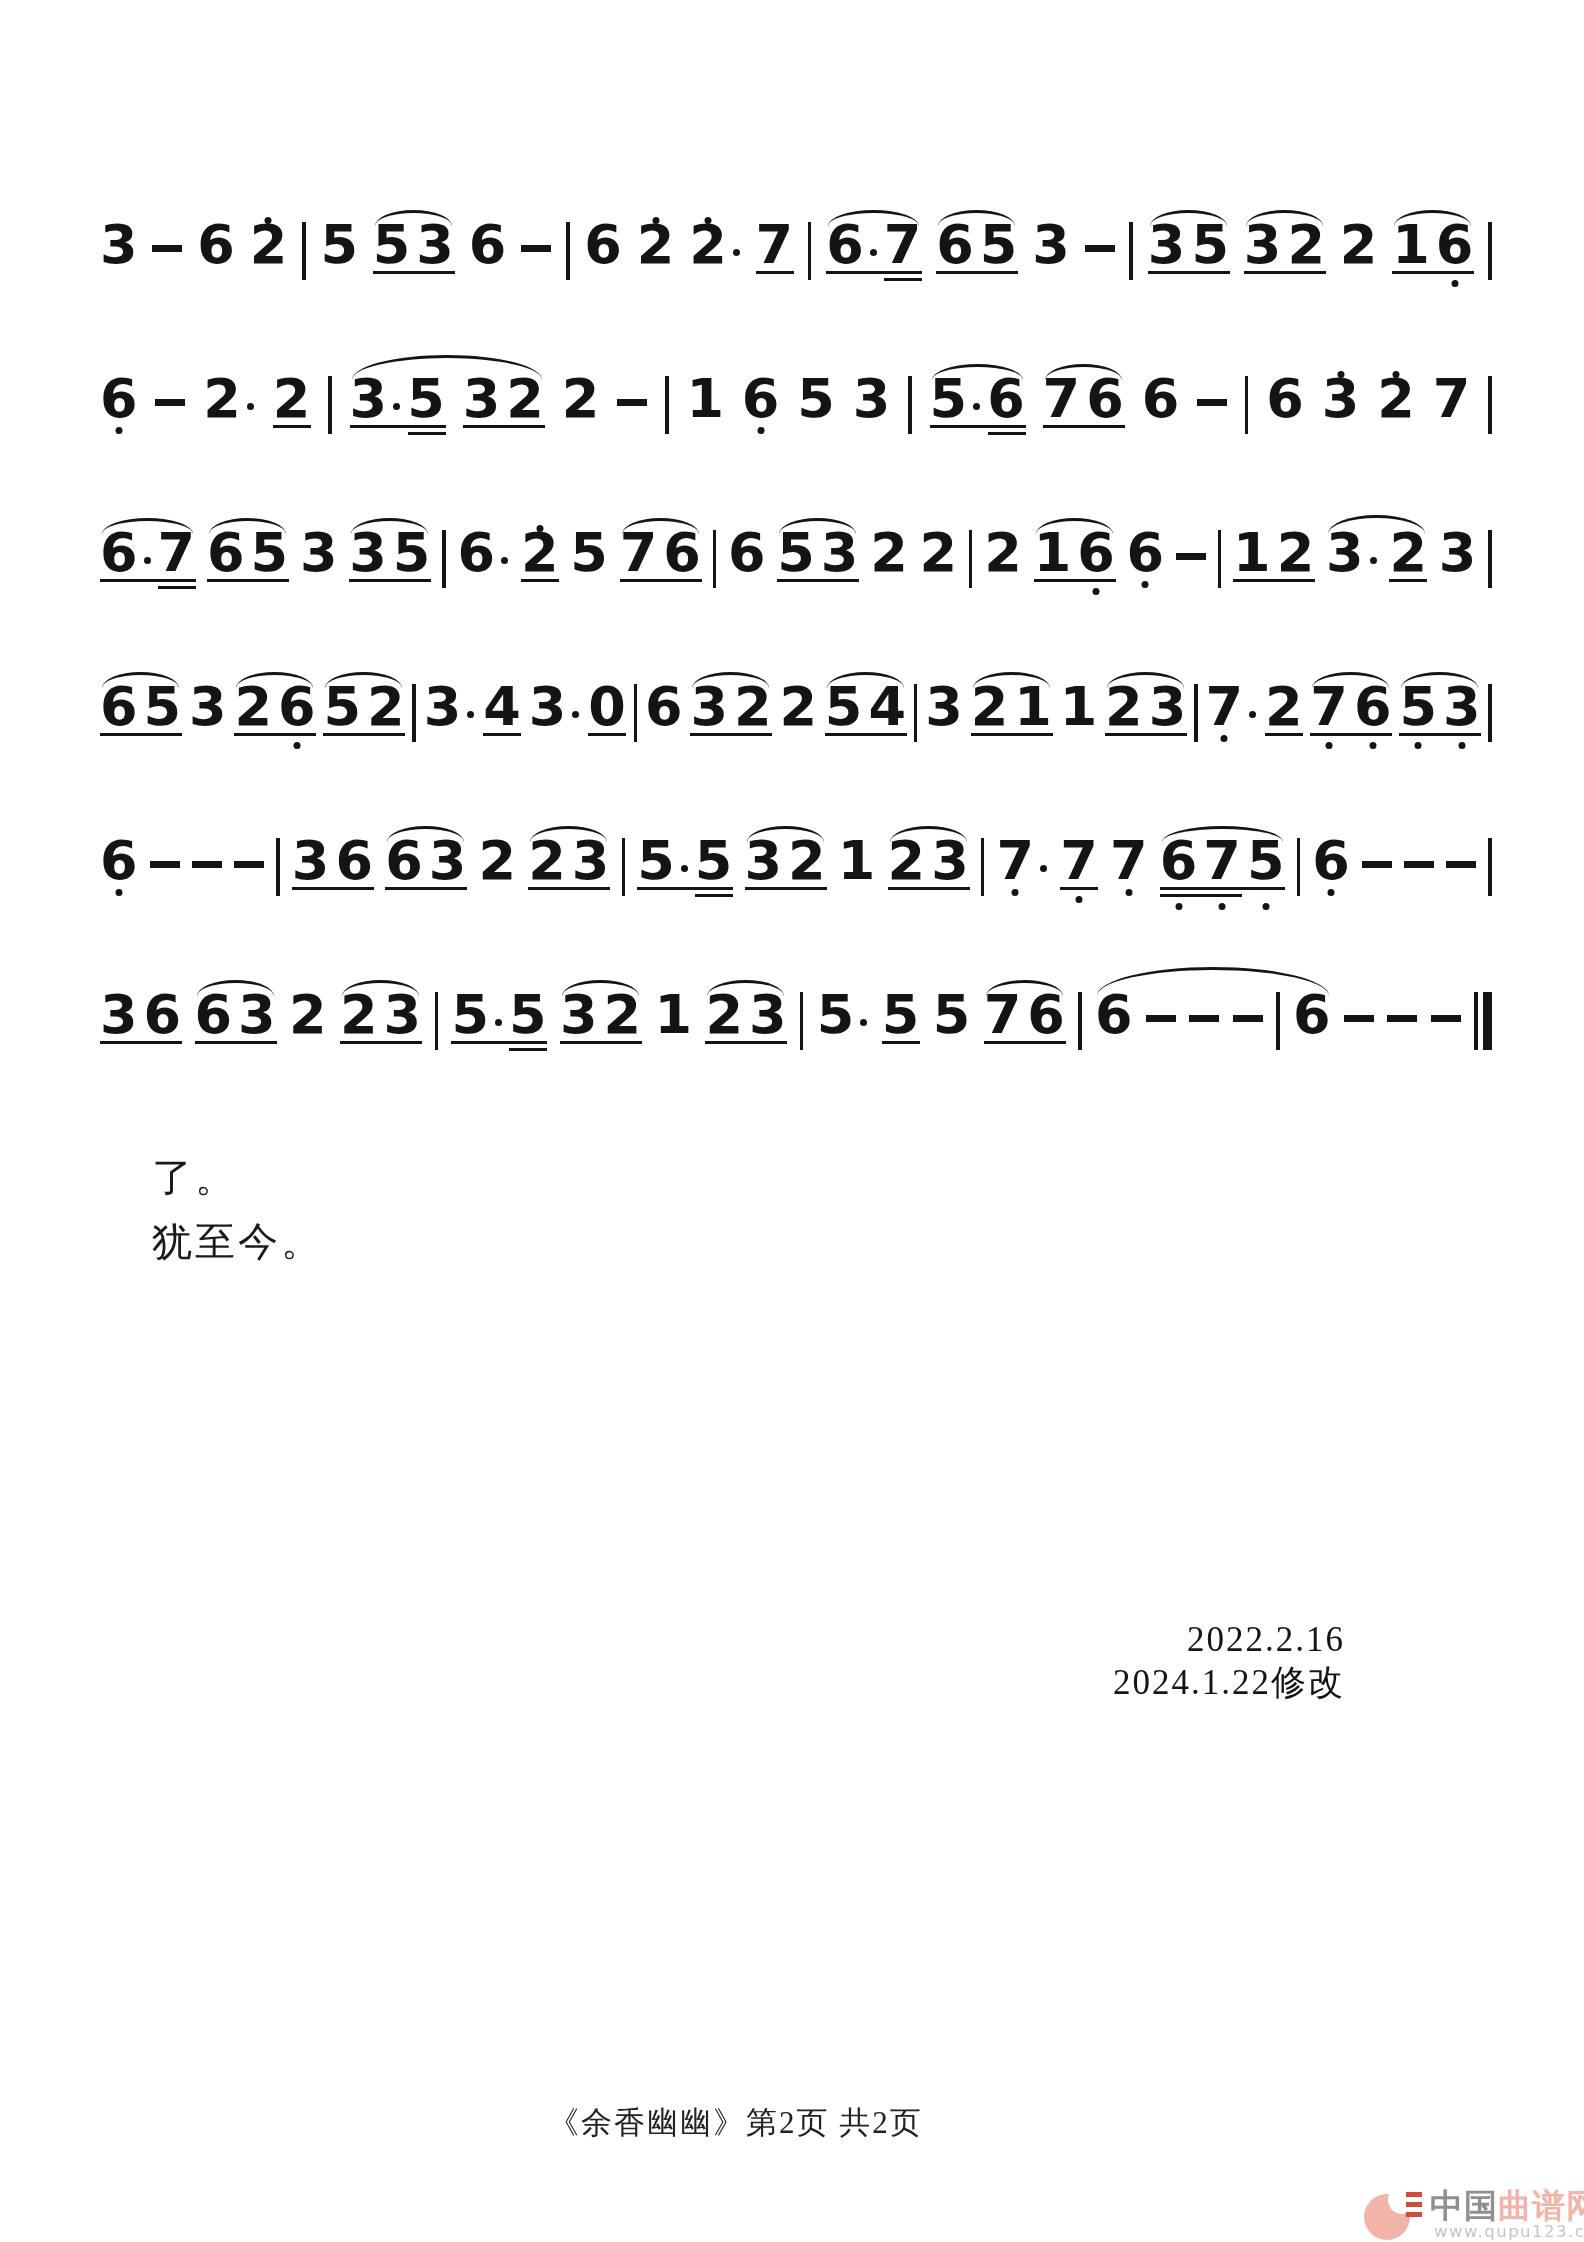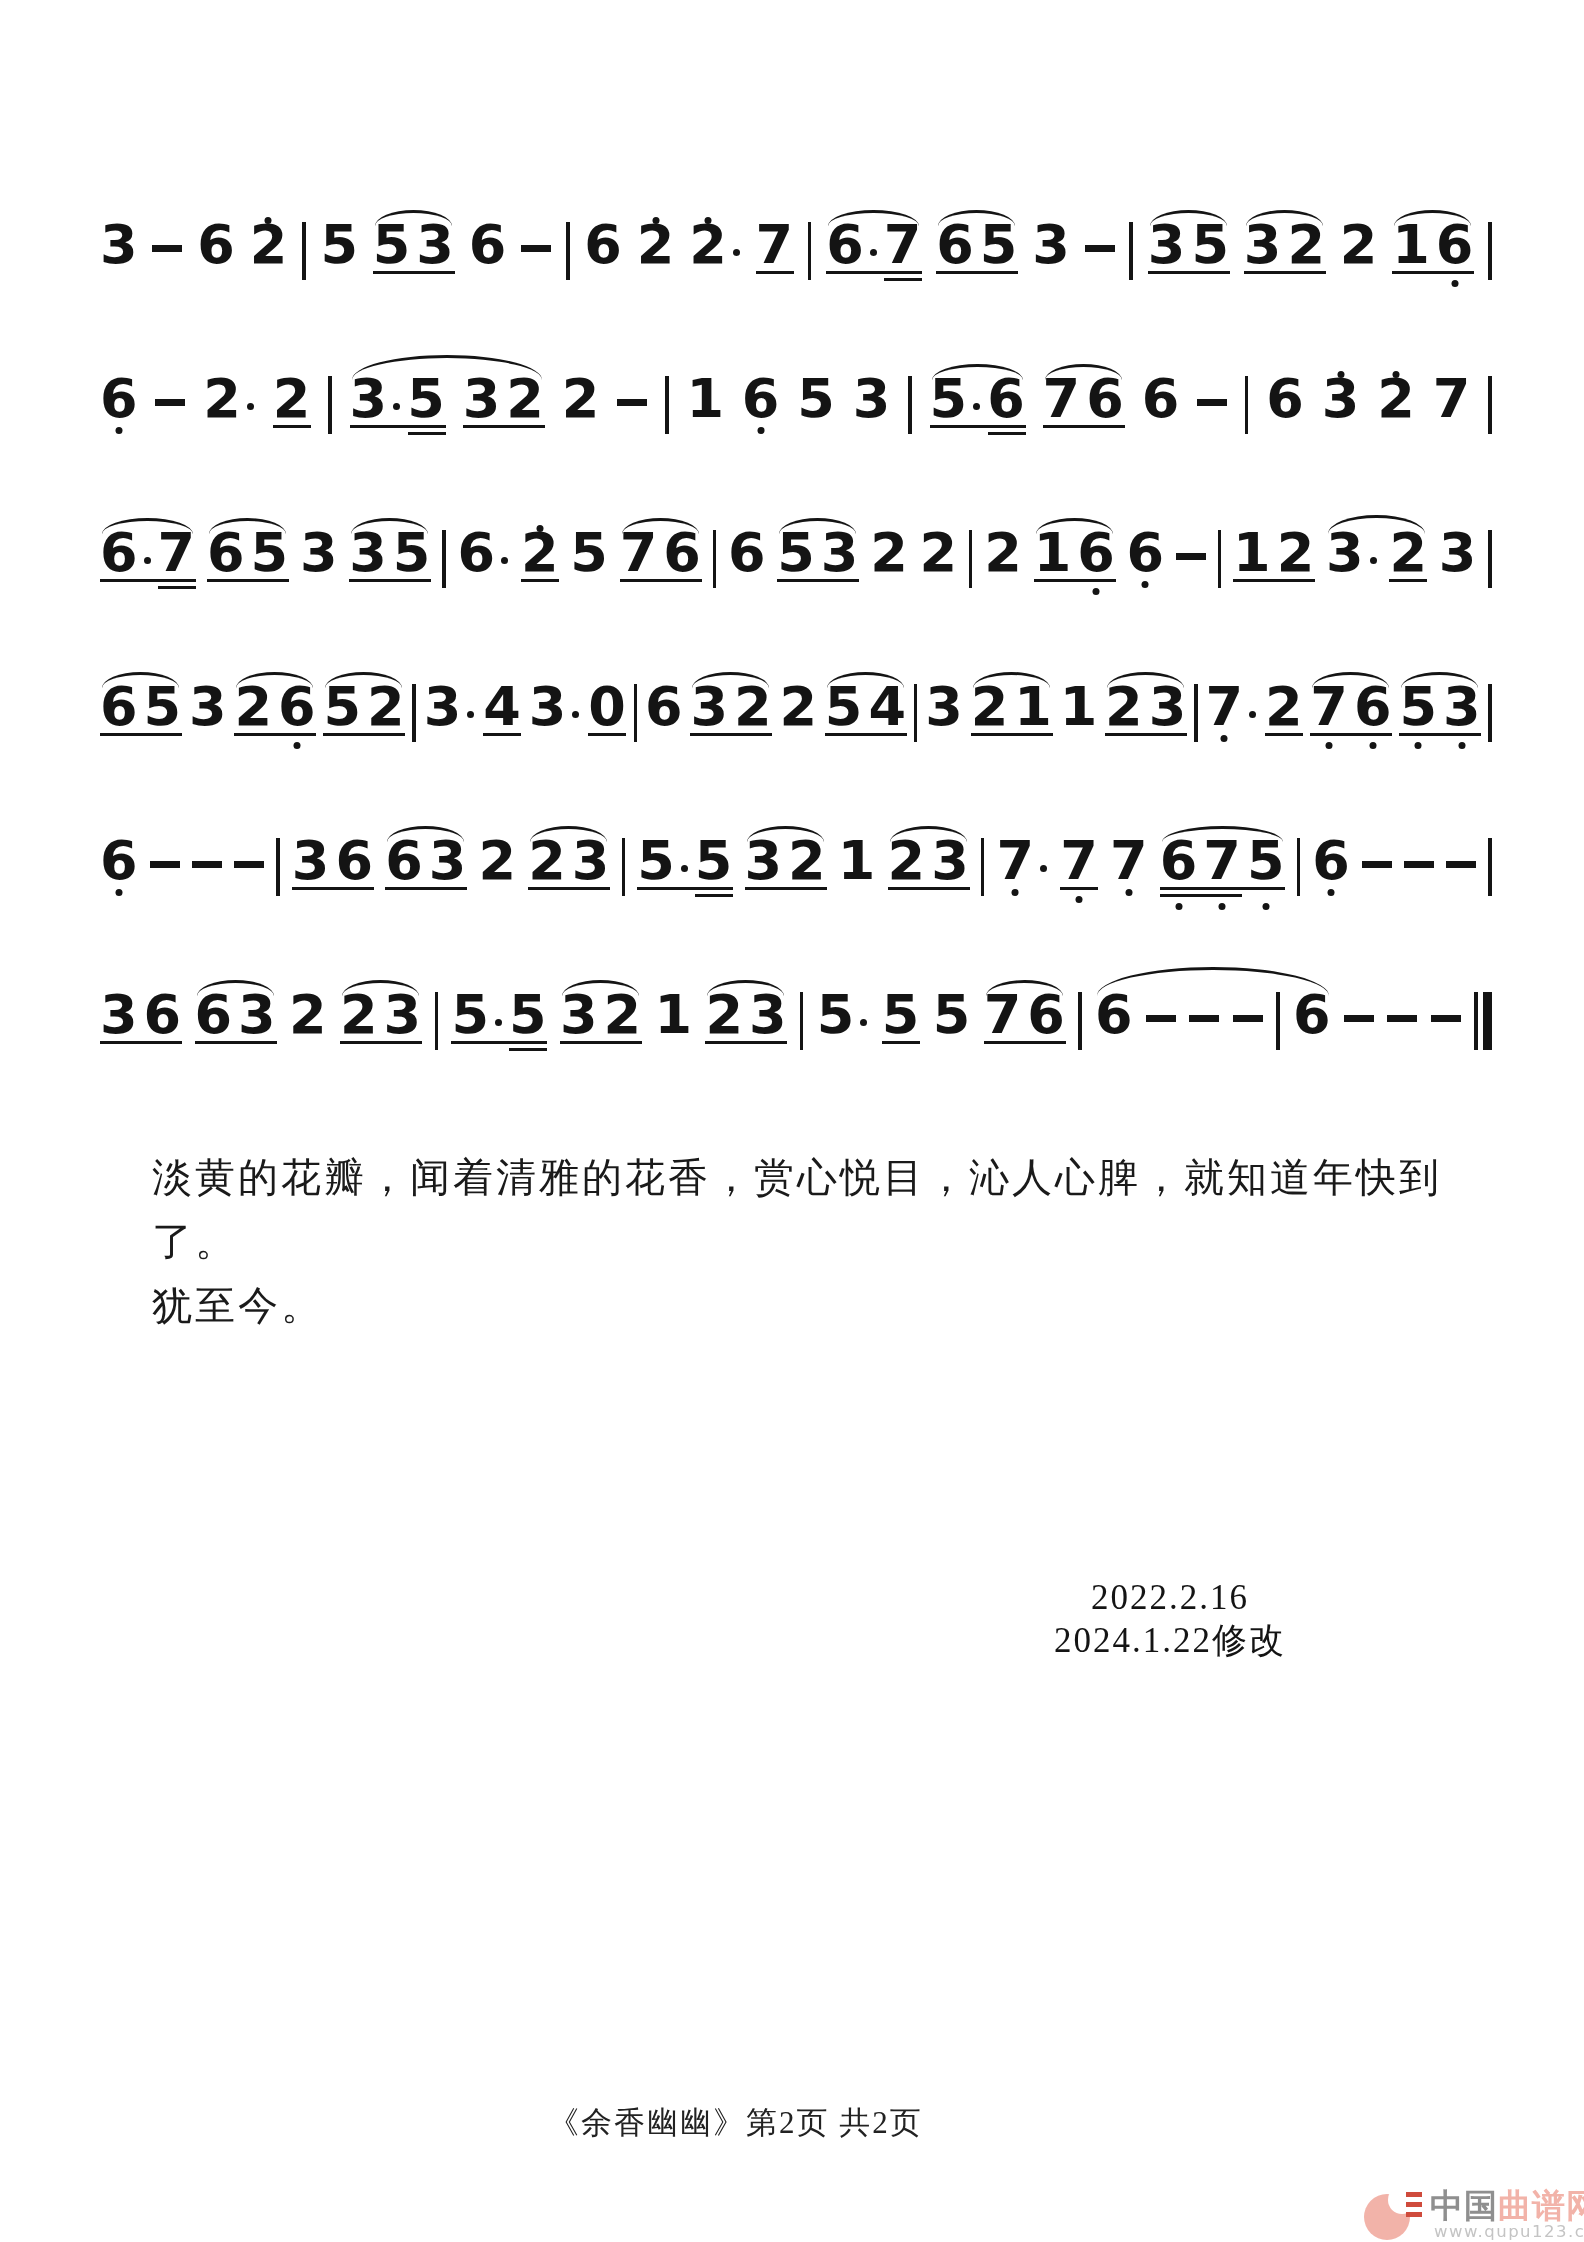--- a/index.html
+++ b/index.html
@@ -28,21 +28,21 @@
   .end-thin{width:3.5px;height:58px;background:#141414;}
   .end-thick{width:9px;height:58px;background:#141414;}
   .dashcell{width:30px;height:40px;position:relative;}
   .dashbar{position:absolute;left:0;bottom:18px;width:30px;height:7px;background:#141414;}
   
   .essay{position:absolute;left:152px;top:1146px;width:1310px;
     font-size:40px;line-height:64px;letter-spacing:3px;color:#1a1a1a;}
   .essay .t-line{white-space:nowrap;height:64px;}
   .essay .indent{padding-left:82px;}
   
-  .dates{position:absolute;left:995px;top:1576px;width:350px;text-align:center;
+  .dates{position:absolute;left:995px;top:1618px;width:350px;text-align:right;
     font-size:35px;line-height:43px;letter-spacing:2px;color:#141414;}
   
   .footer{position:absolute;left:548px;top:2102px;font-size:31px;
     letter-spacing:2px;color:#222222;white-space:nowrap;}
   
   .wm{position:absolute;left:1350px;top:2184px;width:232px;height:58px;}
   .wm-circle{position:absolute;left:14px;top:10px;width:46px;height:46px;
     border-radius:50%;background:#f2b3a9;}
   .wm-bite{position:absolute;left:24px;top:-8px;width:28px;height:28px;
     border-radius:50%;background:#ffffff;}
@@ -892,21 +892,20 @@
       <div class="slur" style="left: 97px; width: 77px; height: 13px; top: 60px;"></div>
       <div class="slur" style="left: 242px; width: 77px; height: 13px; top: 60px;"></div>
       <div class="slur" style="left: 462px; width: 77px; height: 13px; top: 60px;"></div>
       <div class="slur" style="left: 607px; width: 77px; height: 13px; top: 60px;"></div>
       <div class="slur" style="left: 886px; width: 77px; height: 13px; top: 60px;"></div>
       <div class="slur" style="left: 997px; width: 232px; height: 26px; top: 47px;"></div>
     </div>
   </div>
 
 <div class="essay">
-  <div class="t-line">淡黄的花瓣，闻着清雅的花香，赏心悦目，沁人心脾，就知道年快到</div>
   <div class="t-line">了。</div>
   <div class="t-line">犹至今。</div>
 </div>
 
 <div class="dates">
   <div>2022.2.16</div>
   <div>2024.1.22修改</div>
 </div>
 
 <div class="footer">《余香幽幽》第2页 共2页</div>

